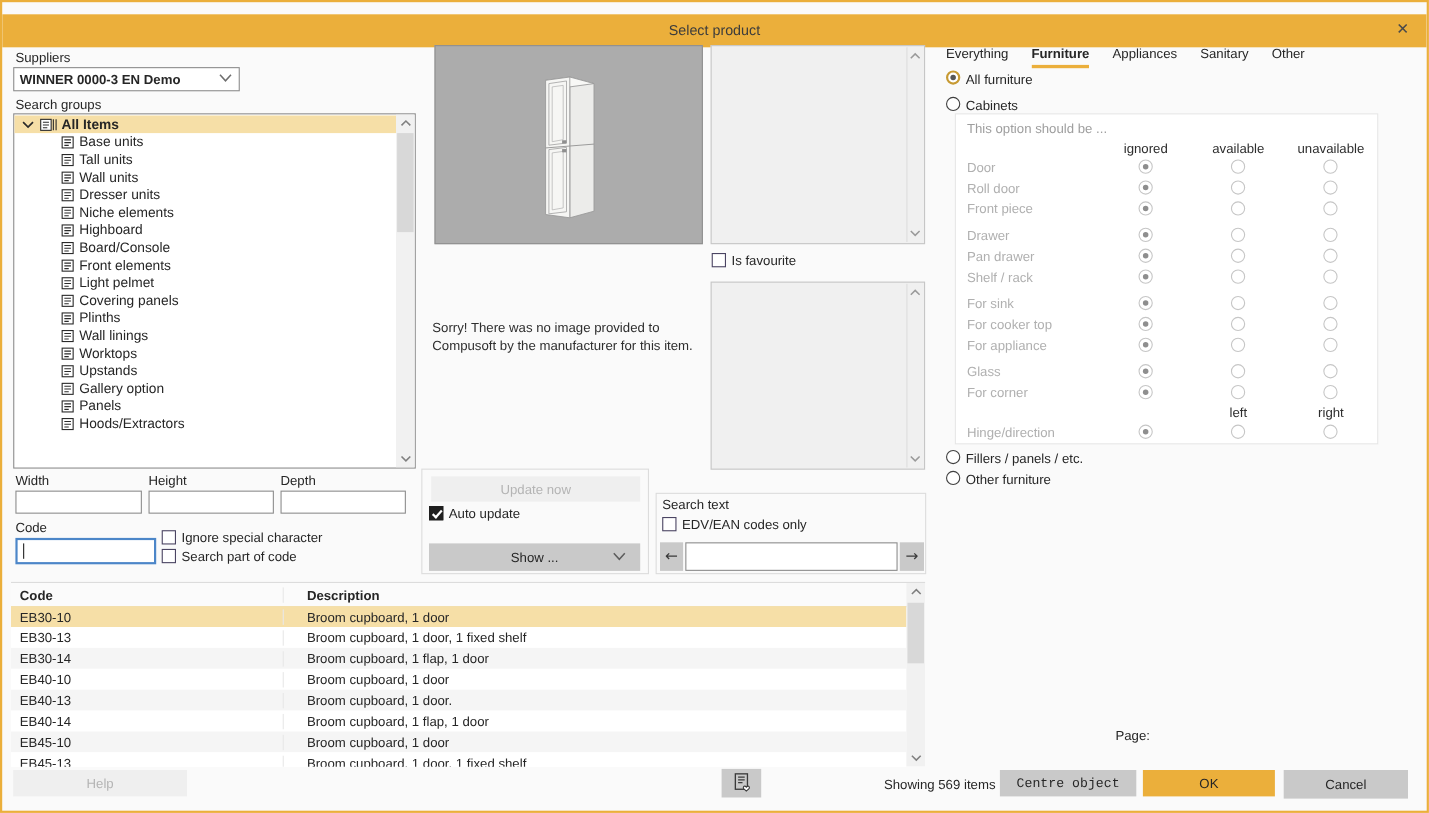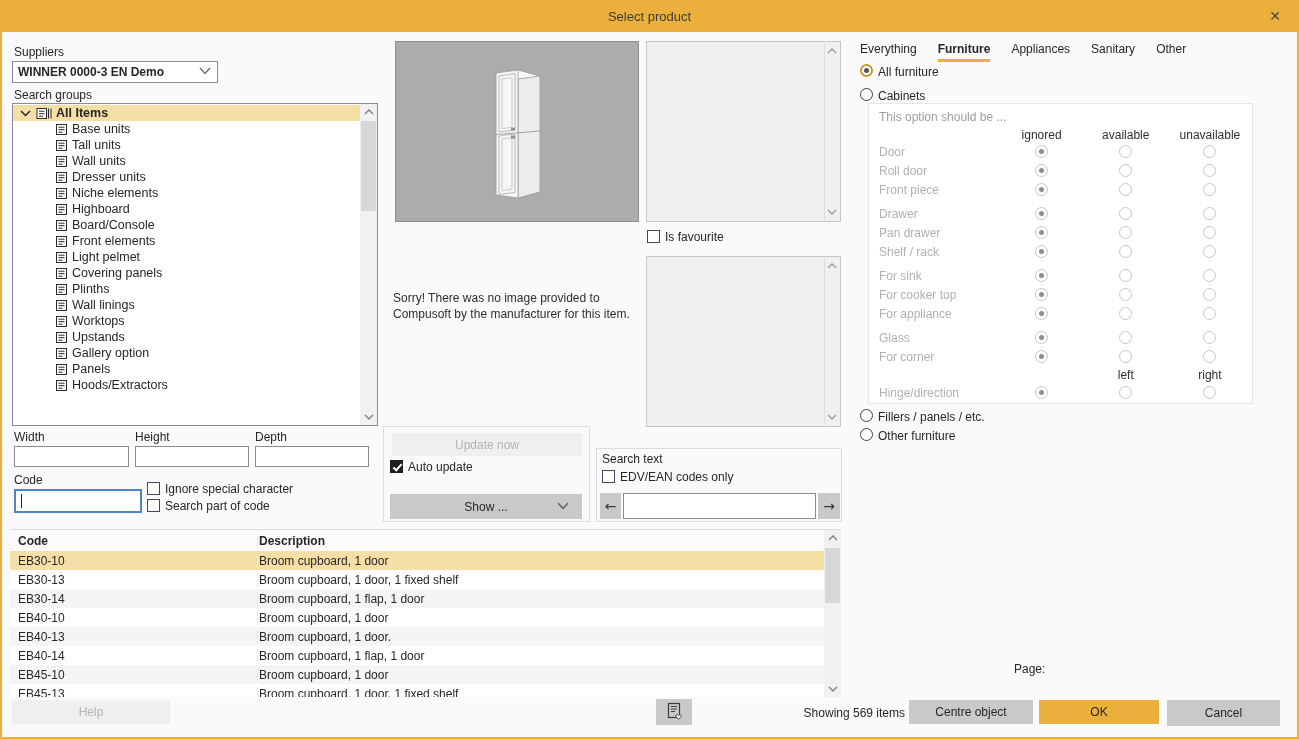--- a/index.html
+++ b/index.html
@@ -1,20 +1,20 @@
 <!DOCTYPE html>
 <html><head>
 <meta charset="utf-8">
 <style>
   html,body{margin:0;padding:0;background:#ffffff;}
   body{font-family:"Liberation Sans",sans-serif;font-size:12px;color:#262626;}
   .dialog{position:relative;width:1299px;height:739px;background:#FAFAFA;border:2px solid #EBAF3B;box-sizing:border-box;overflow:hidden;}
   .abs{position:absolute;}
   .lbl{font-size:12px;color:#262626;white-space:nowrap;}
-  .titlebar{position:absolute;left:0;top:0;right:0;height:30px;background:#EBAF3B;}
+  .titlebar{position:absolute;left:0;top:11px;right:0;height:30px;background:#EBAF3B;}
   .title{position:absolute;left:50%;top:7px;transform:translateX(-50%);font-size:13px;color:#3C3C3C;}
   .close{position:absolute;right:16px;top:6px;font-size:14px;color:#4A4A4A;cursor:pointer;font-family:"DejaVu Sans",sans-serif;}
 
   .tbox{background:#fff;border:1px solid #8C8C8C;box-sizing:border-box;font-size:12px;padding:0 5px;display:flex;align-items:center;}
   .dropdown{font-weight:bold;justify-content:space-between;cursor:pointer;}
   .chev{color:#6E6E6E;}
 
   .btn{display:flex;align-items:center;justify-content:center;font-size:12px;color:#262626;background:#C9C9C9;cursor:pointer;box-sizing:border-box;white-space:nowrap;}
   .btn.disabled{background:#EFEFEF;color:#B4B4B4;cursor:default;}
   .btn.primary{background:#EBAF3B;}
@@ -43,21 +43,21 @@
   .sbar .sup{top:0;} .sbar .sdn{bottom:0;}
   .sbar .thumb{position:absolute;left:1px;right:1px;background:#D8D8D8;}
 
   
   .grp{position:absolute;border:1px solid #DCDCDC;box-sizing:border-box;}
 
   
   .results{position:absolute;left:8px;top:527px;width:831px;height:168px;background:#fff;border-top:1px solid #DCDCDC;box-sizing:border-box;overflow:hidden;}
   .thead{height:21px;display:flex;align-items:center;font-weight:bold;border-bottom:1px solid #D6D6D6;background:#FBFBFB;}
   .tcell.code{width:247px;padding-left:8px;box-sizing:border-box;overflow:hidden;}
-  .tcell.desc{flex:1;padding-left:1px;border-left:1px solid #E8E8E8;box-sizing:border-box;white-space:nowrap;overflow:hidden;}
+  .tcell.desc{flex:1;padding-left:21px;border-left:1px solid #E8E8E8;box-sizing:border-box;white-space:nowrap;overflow:hidden;}
   .tbody{position:absolute;left:0;top:21px;right:17px;bottom:0;}
   .trow{height:19px;display:flex;align-items:center;background:#fff;cursor:pointer;}
   .trow.alt{background:#F5F5F5;}
   .trow.sel{background:#F6DFA7;}
 
   
   .tab{display:inline-block;margin-right:21px;padding-bottom:3px;border-bottom:3px solid transparent;cursor:pointer;font-size:12px;}
   .tab.active{font-weight:bold;border-bottom-color:#EBAF3B;}
   .opts{position:absolute;left:866px;top:101px;width:385px;height:301px;background:#FFFFFF;border:1px solid #E6E6E6;box-sizing:border-box;}
   .opts-title{margin:6px 0 0 10px;color:#9E9E9E;}
@@ -686,17 +686,17 @@
       <svg width="18" height="20" viewBox="0 0 18 20">
         <rect x="3.5" y="2.5" width="11" height="14" fill="none" stroke="#3A3A3A" stroke-width="1.2"></rect>
         <line x1="6" y1="5.5" x2="12" y2="5.5" stroke="#3A3A3A"></line>
         <line x1="6" y1="8" x2="12" y2="8" stroke="#3A3A3A"></line>
         <line x1="6" y1="10.5" x2="10" y2="10.5" stroke="#3A3A3A"></line>
         <path d="M13.5 18.2 l-2.2-2c-.8-.8-.7-2 .1-2.4.6-.3 1.5 0 2.1.7.6-.7 1.5-1 2.1-.7.8.4.9 1.6.1 2.4z" fill="#fff" stroke="#3A3A3A" stroke-width="1"></path>
       </svg>
     </span>
   </div>
   <span class="abs lbl" style="left:760px;top:704px;width:143px;text-align:right;">Showing 569 items</span>
-  <div class="abs btn" style="left:907px;top:698px;width:124px;height:24px;">Centre object</div>
+  <div class="abs btn" style="left:907px;top:698px;width:124px;height:24px;font-family:Liberation Mono, monospace;">Centre object</div>
   <div class="abs btn primary" style="left:1037px;top:698px;width:120px;height:24px;">OK</div>
   <div class="abs btn" style="left:1165px;top:698px;width:113px;height:26px;">Cancel</div>
 
 </div>
 
 </body></html>

